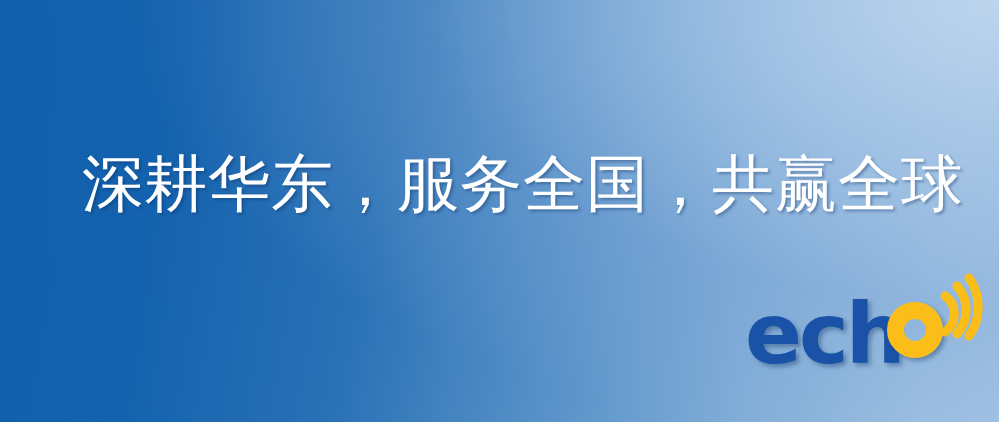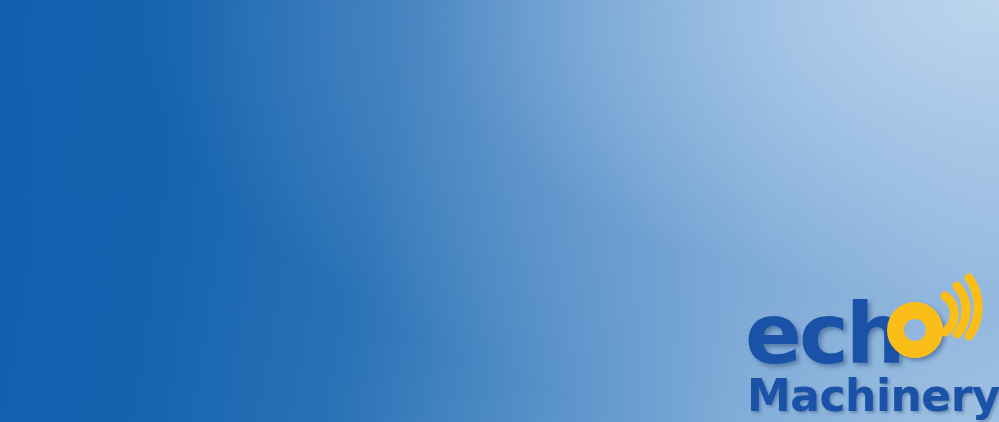--- a/index.html
+++ b/index.html
@@ -126,39 +126,37 @@
     letter-spacing: -0.5px;
     white-space: nowrap;
     text-shadow: 2px 2px 3px rgba(18, 50, 100, 0.32);
   }
 </style>
 </head>
 <body>
 
 <div class="banner">
 
+  <div class="headline">深耕华东，服务全国，共赢全球</div>
 
 
   <div class="logo">
 
     <div class="logo-wordmark">
       <span class="logo-echo">ech</span>
     </div>
 
     <div class="logo-o-wrap">
       <div class="logo-o"></div>
 
       <svg class="logo-waves" viewBox="0 0 68 64">
         <g fill="none" stroke="#fbbe18" stroke-linecap="round">
           <path d="M10 56 A 22 22 0 0 0 10 20" stroke-width="9"></path>
           <path d="M22 58 A 36 36 0 0 0 22 10" stroke-width="9"></path>
           <path d="M34 60 A 50 50 0 0 0 34 2" stroke-width="9"></path>
         </g>
       </svg>
     </div>
 
-    <div class="logo-machinery">
-      <span>Machinery</span>
-    </div>
 
   </div>
 
 </div>
 
 </body></html>

